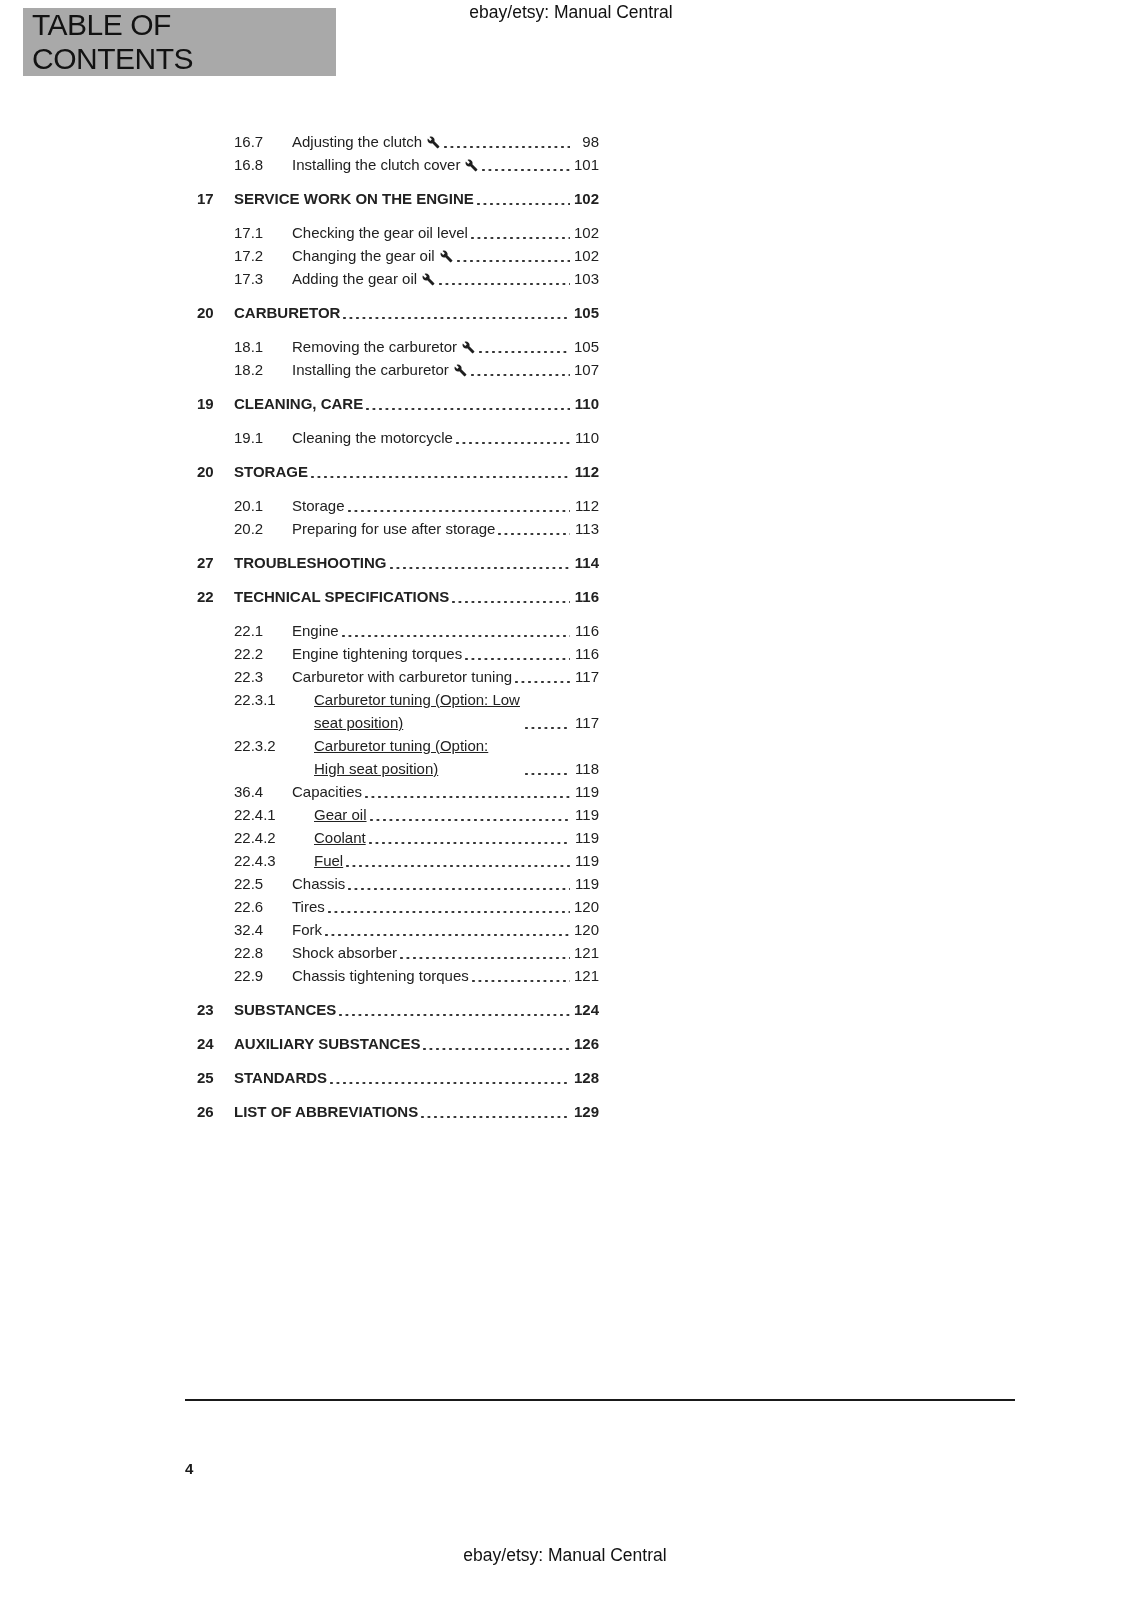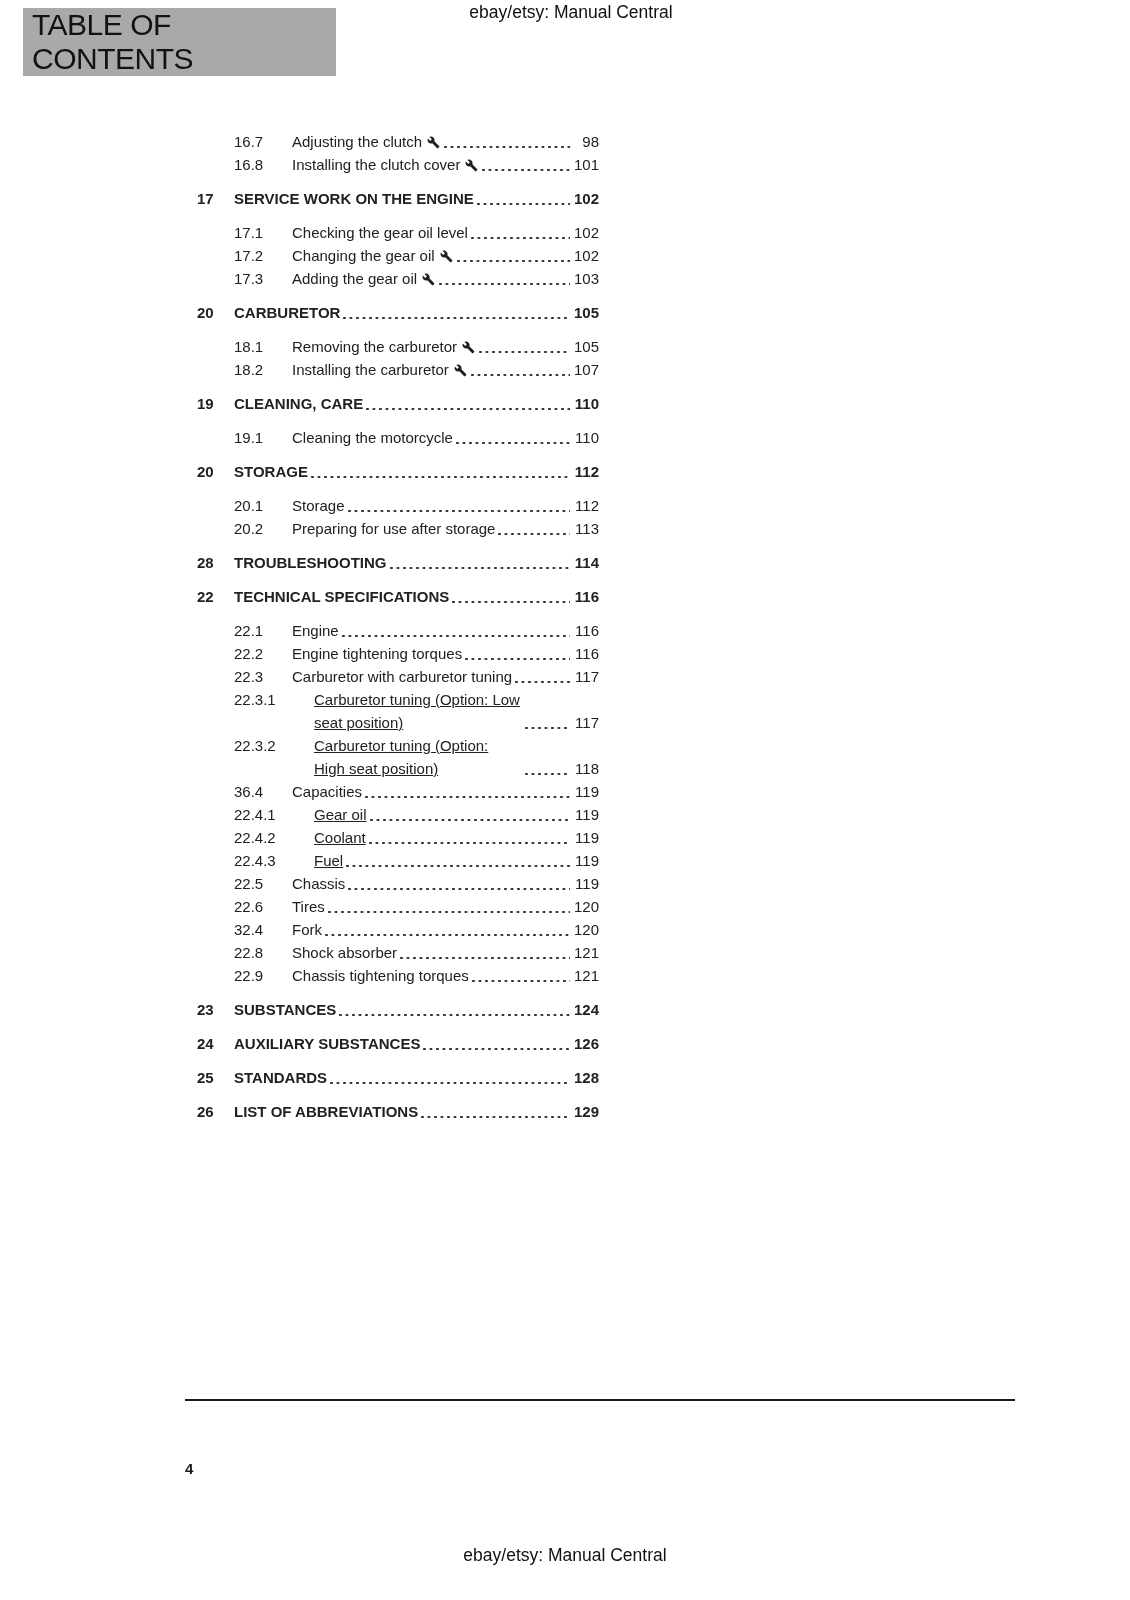--- a/index.html
+++ b/index.html
@@ -233,21 +233,21 @@
 
       <div class="toc-entry level-2">
         <span class="toc-num">20.2</span>
         <span class="toc-text">Preparing for use after storage</span>
 
         <span class="leader"></span>
         <span class="toc-page">113</span>
       </div>
 
       <div class="toc-entry level-1">
-        <span class="toc-num">28</span>
+        <span class="toc-num">27</span>
         <span class="toc-text">TROUBLESHOOTING</span>
 
         <span class="leader"></span>
         <span class="toc-page">114</span>
       </div>
 
       <div class="toc-entry level-1">
         <span class="toc-num">22</span>
         <span class="toc-text">TECHNICAL SPECIFICATIONS</span>
 

